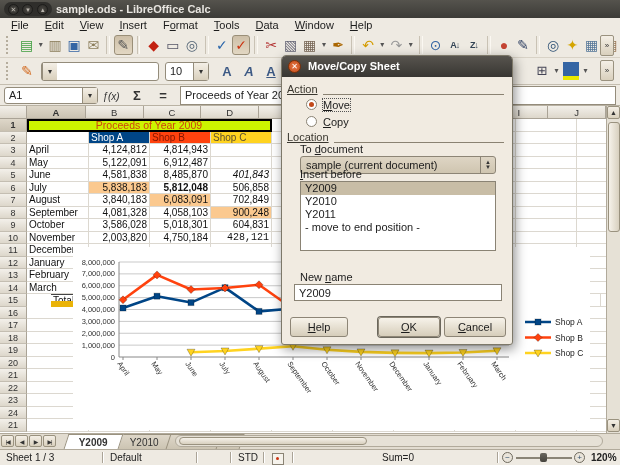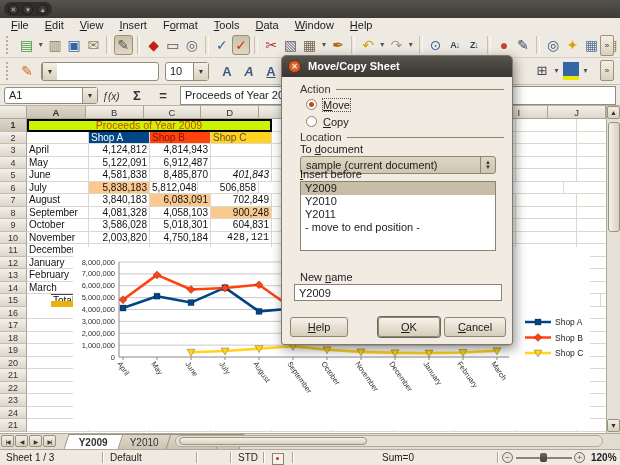--- a/index.html
+++ b/index.html
@@ -106,21 +106,21 @@
   .zbtn{position:absolute;top:2px;width:11px;height:11px;border:1px solid #6f6a5e;border-radius:50%;
     font-size:8px;line-height:9px;text-align:center;color:#33506e;background:#e9e4da;box-sizing:border-box;}
   
   #dialog{left:281px;top:55px;width:232px;height:290px;background:#f1ebe1;border:1px solid #7d7869;
     border-radius:5px 5px 3px 3px;box-shadow:2px 4px 12px rgba(0,0,0,.45);z-index:10;box-sizing:border-box;}
   #dlg-title{height:21px;background:linear-gradient(#57544e,#383632);border-radius:4px 4px 0 0;
     color:#fff;font-size:11px;font-weight:bold;line-height:21px;position:relative;padding-left:26px;}
   #dlg-close{position:absolute;left:6px;top:4px;width:13px;height:13px;border-radius:50%;
     background:radial-gradient(#e8784a,#c24a14);border:1px solid #7e3008;color:#fff;font-size:8px;
     line-height:11px;text-align:center;box-sizing:border-box;}
-  .group{position:absolute;left:18px;right:8px;display:flex;align-items:center;font-size:11px;color:#3a372f;}
+  .group{position:absolute;left:5px;right:8px;display:flex;align-items:flex-end;font-size:11px;color:#3a372f;text-decoration:underline;}
   .group .gline{flex:1;border-top:1px solid #8a8272;margin-left:5px;height:0;}
   .radio-row{position:absolute;left:24px;display:flex;align-items:center;font-size:11px;color:#1c1c1c;height:13px;}
   .rcirc{width:11px;height:11px;border-radius:50%;background:#fff;border:1px solid #8a8374;margin-right:6px;
     position:relative;box-sizing:border-box;}
   .rcirc.on:after{content:"";position:absolute;left:2px;top:2px;width:5px;height:5px;border-radius:50%;background:#c2491a;}
   .radio-row.focus .rlabel{outline:1px dotted #555;}
   .dlbl{position:absolute;font-size:11px;color:#1c1c1c;}
   #to-doc{position:absolute;left:18px;top:100px;width:196px;height:18px;background:linear-gradient(#ded5c4,#cfc5b0);
     border:1px solid #8d8576;border-radius:3px;display:flex;align-items:center;font-size:11px;box-sizing:border-box;}
   #to-doc .val{flex:1;padding:0 5px;color:#1c1c1c;}
@@ -140,20 +140,21 @@
 </style>
 </head>
 <body>
 
 <div id="titlebar" class="abs">
   <div id="winbtns">
     <span class="winbtn">✕</span>
     <span class="winbtn">▾</span>
     <span class="winbtn">▴</span>
   </div>
+  <span id="title-text">sample.ods - LibreOffice Calc</span>
 </div>
 
 <div id="menubar" class="abs">
     <span class="menu-item"><u>F</u>ile</span>
     <span class="menu-item"><u>E</u>dit</span>
     <span class="menu-item"><u>V</u>iew</span>
     <span class="menu-item"><u>I</u>nsert</span>
     <span class="menu-item">F<u>o</u>rmat</span>
     <span class="menu-item"><u>T</u>ools</span>
     <span class="menu-item"><u>D</u>ata</span>
@@ -306,21 +307,21 @@
         <div class="cell" style="width: 61px;"></div>
         <div class="cell" style="width: 61px;"></div>
         <div class="cell" style="width: 61px;"></div>
         <div class="cell" style="width: 61px;"></div>
         <div class="cell" style="width: 61px;"></div>
       </div>
       <div class="grow">
         <div class="rowhdr">6</div>
         <div class="cell" style="width: 62px;">July</div>
         <div class="cell num hl" style="width: 61px;">5,838,183</div>
-        <div class="cell num" style="width: 48px;">5,812,048</div>
+        <div class="cell num" style="width: 61px; font-weight: bold;">5,812,048</div>
         <div class="cell num" style="width: 61px;">506,858</div>
         <div class="cell" style="width: 61px;"></div>
         <div class="cell" style="width: 61px;"></div>
         <div class="cell" style="width: 61px;"></div>
         <div class="cell" style="width: 61px;"></div>
         <div class="cell" style="width: 61px;"></div>
         <div class="cell" style="width: 61px;"></div>
       </div>
       <div class="grow">
         <div class="rowhdr">7</div>

